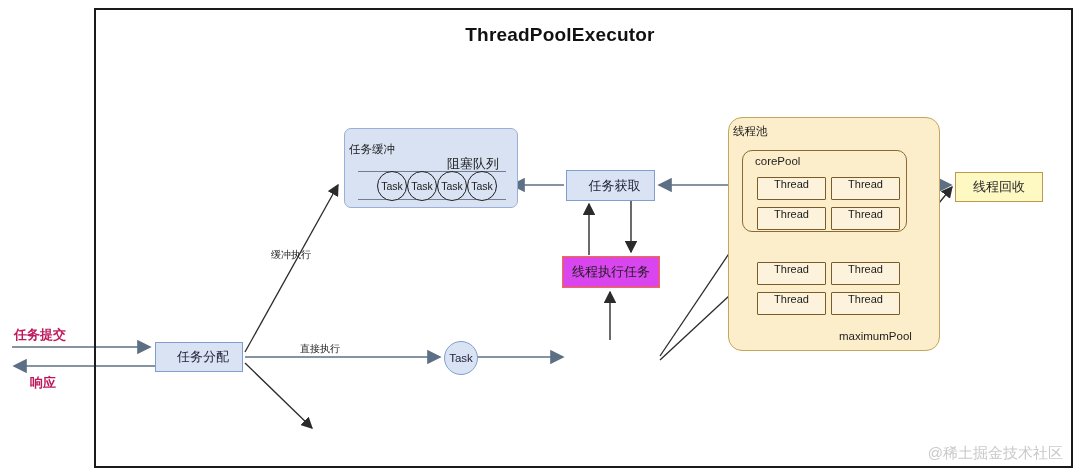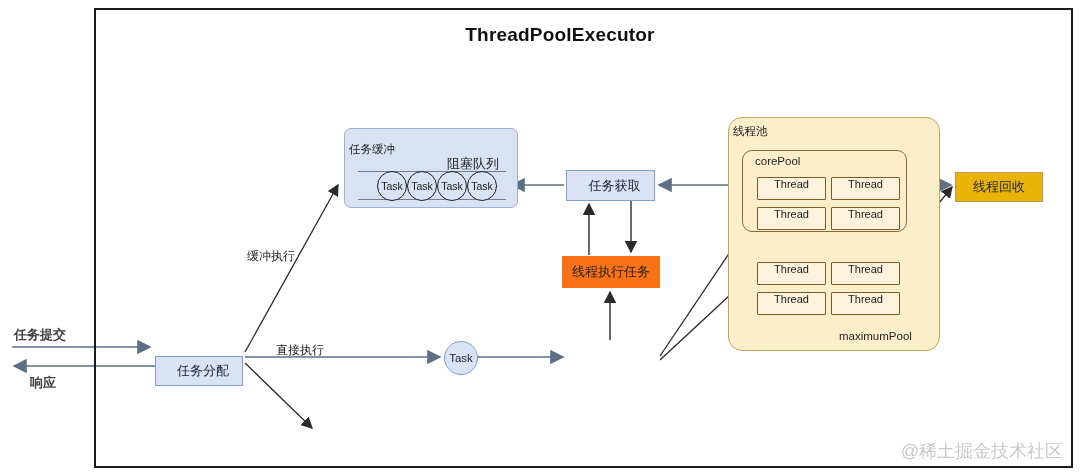--- a/index.html
+++ b/index.html
@@ -6,41 +6,41 @@
   body{font-family:"Liberation Sans","DejaVu Sans",sans-serif;}
   #stage{position:relative;width:1085px;height:476px;background:#fff;overflow:hidden;}
   #svg-layer{position:absolute;left:0;top:0;width:1085px;height:476px;}
   .node{position:absolute;box-sizing:border-box;display:flex;align-items:center;justify-content:center;text-align:center;}
   .outer-frame{position:absolute;left:94px;top:8px;width:979px;height:460px;border:2px solid #1a1a1a;box-sizing:border-box;background:transparent;}
   .title{position:absolute;left:295px;top:20px;width:530px;height:30px;display:flex;align-items:center;justify-content:center;
          font-size:19px;font-weight:bold;color:#111;letter-spacing:.2px;}
   
   .blue-box{background:#dae3f3;border:1px solid #7f9fd0;color:#1f1f3a;font-size:13px;padding-left:8px;}
   
-  .orange-box{background:#eab308;border:1px solid #b99a4a;color:#2a2a2a;font-size:13px;}
+  .orange-box{background:#fef9c3;border:1px solid #b99a4a;color:#2a2a2a;font-size:13px;}
   
-  .green-box{background:#f97316;border:3px solid #f97316;color:#1f1f1f;font-size:13px;}
+  .green-box{background:#d946ef;border:1px solid #f97316;color:#1f1f1f;font-size:13px;}
   
   .buffer-panel{position:absolute;left:344px;top:128px;width:172px;height:78px;background:#d8e2f3;border:1px solid #9ab0d6;border-radius:7px;}
   .buffer-title{position:absolute;left:349px;top:142px;font-size:11.5px;color:#222;text-align:right;}
   .queue-title{position:absolute;left:447px;top:155px;font-size:13px;color:#222;}
   .qline{position:absolute;background:#6e7f93;height:1.4px;}
   .task-circle{position:absolute;width:28px;height:28px;border-radius:50%;background:#dae3f3;border:1.4px solid #1f1f1f;
                display:flex;align-items:center;justify-content:center;font-size:10.5px;color:#1a1a1a;}
   .task-node{position:absolute;left:444px;top:341px;width:32px;height:32px;border-radius:50%;background:#dae3f3;
              border:1px solid #7f9fd0;display:flex;align-items:center;justify-content:center;font-size:11.5px;color:#1f1f3a;}
   
   .pool-outer{position:absolute;left:728px;top:117px;width:210px;height:232px;background:#fceecb;border:1px solid #c3a55c;border-radius:14px;}
   .pool-label{position:absolute;font-size:11.5px;color:#1f1f1f;}
   .corepool-box{position:absolute;left:742px;top:150px;width:163px;height:80px;background:#fceecb;border:1px solid #8a6a32;border-radius:10px;}
   .thread-chip{position:absolute;width:67px;height:21px;background:#fdf3dc;border:1px solid #7a5c28;border-radius:1px;
                display:flex;align-items:flex-start;justify-content:center;font-size:11px;color:#1a1a1a;}
-  .edge-label{position:absolute;font-size:12px;color:#1a1a1a;white-space:nowrap;}
-  .io-label{position:absolute;font-size:13px;font-weight:bold;color:#404040;white-space:nowrap;}
-  .watermark{position:absolute;right:22px;bottom:13px;font-size:18px;color:#c9c9c9;white-space:nowrap;}
+  .edge-label{position:absolute;font-size:10px;color:#1a1a1a;white-space:nowrap;margin-left:24px;}
+  .io-label{position:absolute;font-size:13px;font-weight:bold;color:#be185d;white-space:nowrap;}
+  .watermark{position:absolute;right:22px;bottom:13px;font-size:15px;color:#c9c9c9;white-space:nowrap;}
 </style>
 </head>
 <body>
 
 <div id="stage">
 
   <svg id="svg-layer" viewBox="0 0 1085 476">
     <defs>
       <marker id="ahGray" markerWidth="9" markerHeight="9" refX="8" refY="4.5" orient="auto">
         <path d="M0,0 L9,4.5 L0,9 z" fill="#5d6f85"></path>
@@ -84,21 +84,21 @@
   <div class="outer-frame"></div>
 
   <div class="title">ThreadPoolExecutor</div>
 
   <div class="io-label" style="left:14px;top:326px;">任务提交</div>
   <div class="io-label" style="left:30px;top:374px;font-family:Liberation Serif, serif;">响应</div>
 
   <div class="edge-label" style="left:247px;top:248px;">缓冲执行</div>
   <div class="edge-label" style="left:276px;top:342px;">直接执行</div>
 
-  <div class="node blue-box" style="left:155px;top:356px;width:88px;height:30px;">
+  <div class="node blue-box" style="left:155px;top:342px;width:88px;height:30px;">
     <span>任务分配</span>
   </div>
 
 
   <div class="task-node">
     <span>Task</span>
   </div>
 
   <div class="buffer-panel"></div>
   <div class="buffer-title">任务缓冲</div>

